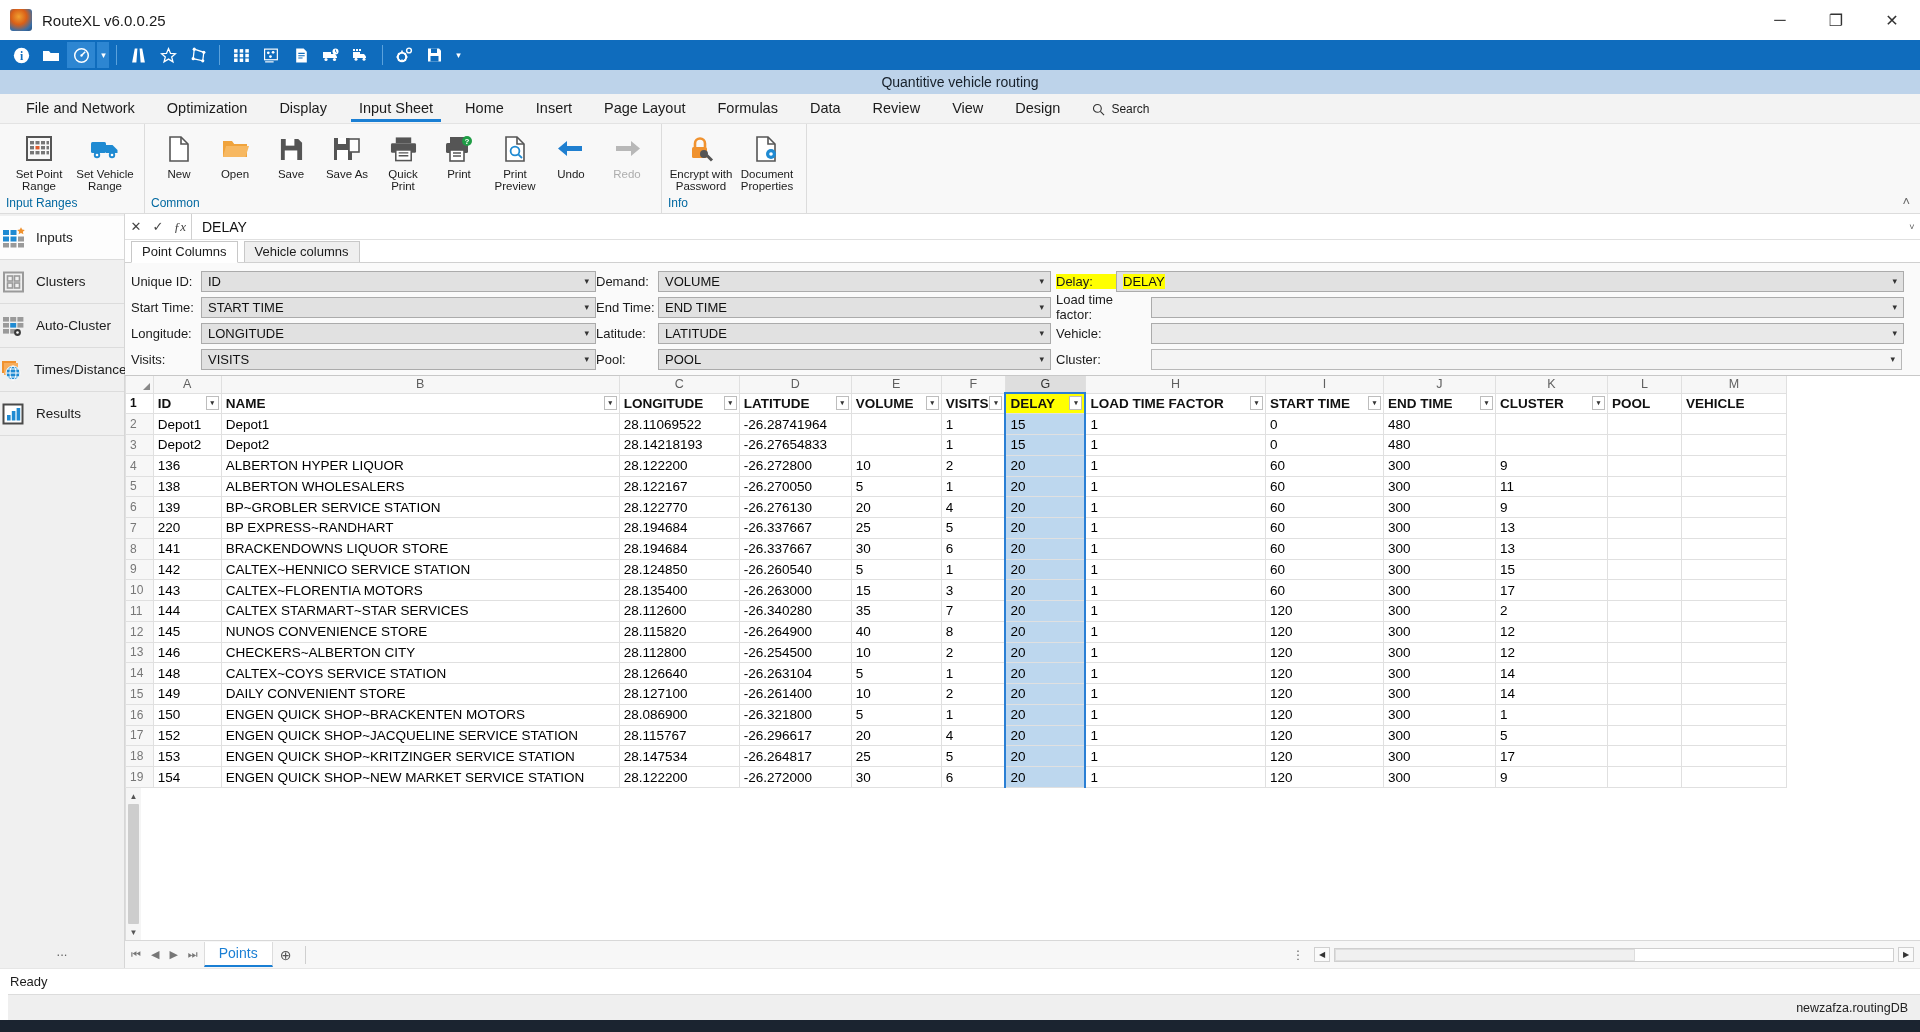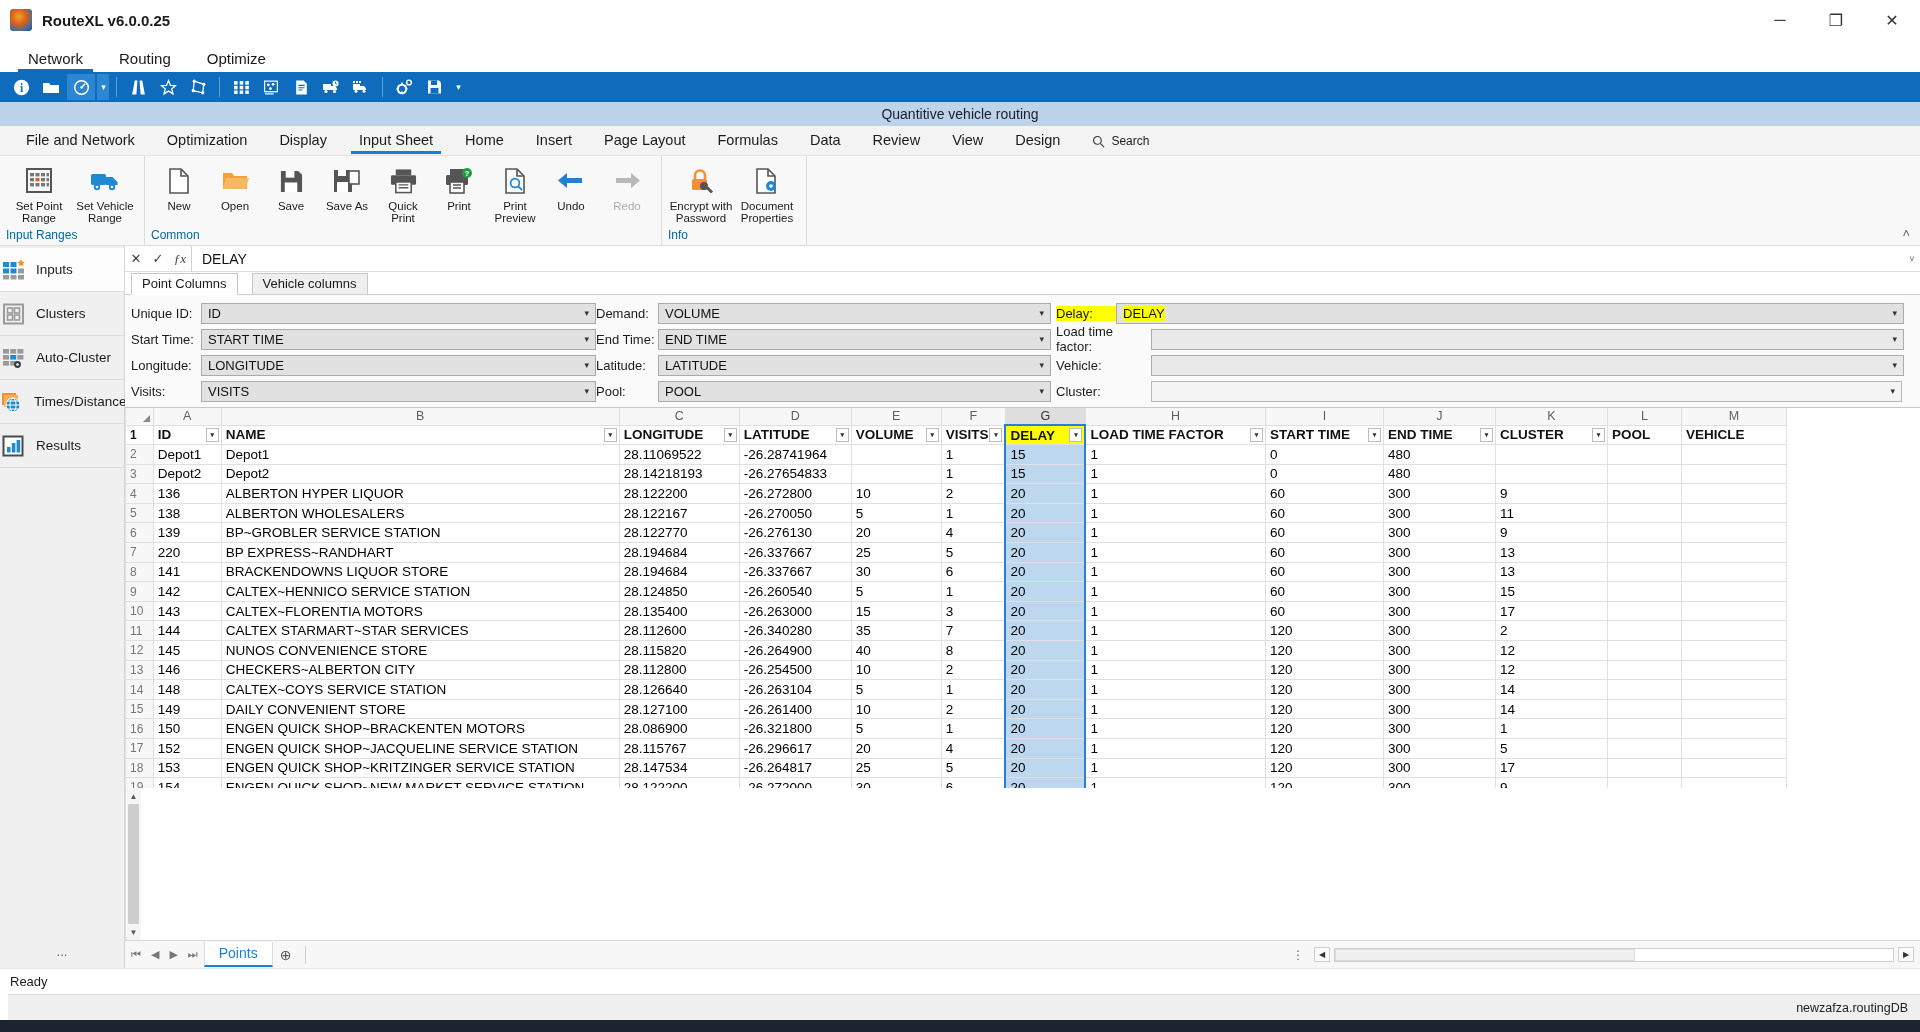--- a/index.html
+++ b/index.html
@@ -17,21 +17,21 @@
   .titlebar {
     height: 40px; background:#ffffff; display:flex; align-items:center;
     border-bottom: 0px solid #e6e6e6; flex: 0 0 40px;
   }
   .titlebar .app-icon {
     width: 22px; height: 22px; margin-left: 10px; margin-right: 10px;
     border-radius: 3px;
     background: radial-gradient(circle at 40% 35%, #f0a030 0%, #d95f18 40%, #3a6ea5 75%, #264f7d 100%);
     display:inline-block;
   }
-  .titlebar .title-text { font-size: 15px; color: #1a1a1a; font-weight: bold; }
+  .titlebar .title-text { font-size: 15px; color: #1a1a1a; }
   .titlebar .win-ctrls { margin-left:auto; display:flex; height:40px; }
   .titlebar .win-ctrls div {
     width: 56px; height: 40px; display:flex; align-items:center; justify-content:center;
     font-size: 16px; color:#333;
   }
 
   
   .topmenu {
     height: 32px; background:#ffffff; display:flex; align-items:flex-end;
     padding-left: 10px; flex: 0 0 32px;
@@ -121,21 +121,21 @@
   .formulabar { height:26px; display:flex; align-items:center; background:#fff; border-bottom:1px solid #e0e0e0; }
   .fb-btns { display:flex; align-items:center; height:26px; border-right:1px solid #d0d0d0; }
   .fb-btns span { width:22px; text-align:center; font-size:13px; color:#444; }
   .fb-input { flex:1; height:26px; display:flex; align-items:center; padding-left:10px; font-size:14px; color:#111; }
   .fb-drop { width:16px; text-align:center; font-size:9px; color:#555; }
 
   
   .pctabs { height:22px; display:flex; align-items:flex-end; padding-left:6px; background:#fff; }
   .pctab {
     font-size:13px; padding:2px 10px 3px 10px; border:1px solid #c8c8c8; border-bottom:none;
-    background:#efefef; color:#1b1b1b; margin-right:14px; cursor:default;
+    background:#efefef; color:#1b1b1b; margin-right:6px; cursor:default;
   }
   .pctab.active { background:#fff; border-bottom:1px solid #fff; position:relative; top:1px; }
 
   
   .formarea { background:#fafafa; border-top:1px solid #d0d0d0; padding:6px 6px 4px 6px; }
   .frow { display:flex; align-items:center; height:24px; margin-bottom:2px; }
   .fcell { display:flex; align-items:center; }
   .flabel { font-size:13px; color:#1b1b1b; width:70px; flex:0 0 70px; }
   .flabel.hl { background:#ffff00; width:auto; flex:0 0 auto; padding-right:2px; margin-right:0;}
   .flabel.w95 { width:95px; flex:0 0 95px; }
@@ -227,25 +227,20 @@
   <div class="titlebar">
     <span class="app-icon"></span>
     <span class="title-text">RouteXL v6.0.0.25</span>
     <div class="win-ctrls">
       <div>─</div>
       <div>❐</div>
       <div class="close">✕</div>
     </div>
   </div>
 
-  <div class="topmenu">
-    <div class="mi active">Network</div>
-    <div class="mi">Routing</div>
-    <div class="mi">Optimize</div>
-  </div>
 
   <div class="bluebar">
     <div class="tbtn">
       <svg width="17" height="17" viewBox="0 0 16 16">
           <circle cx="8" cy="8" r="7.2" fill="#fff"></circle>
           <text x="8" y="12" font-size="11" font-family="Liberation Serif, serif" font-weight="bold" fill="#0f6cbd" text-anchor="middle">i</text>
         </svg>
     </div>
     <div class="tbtn">
       <svg width="18" height="15" viewBox="0 0 18 15">

